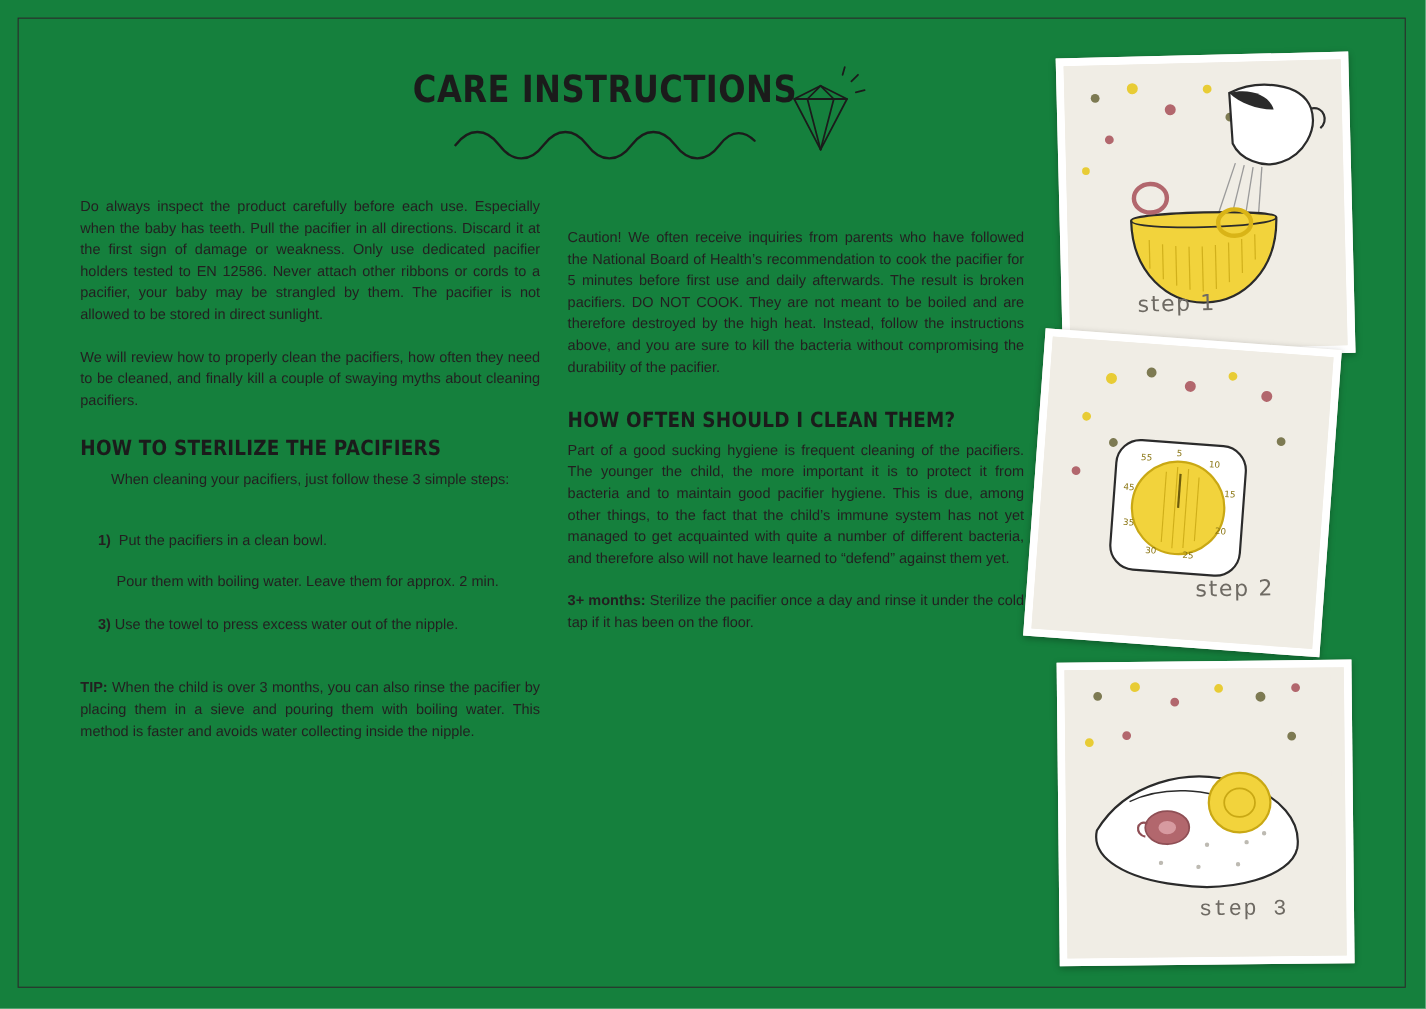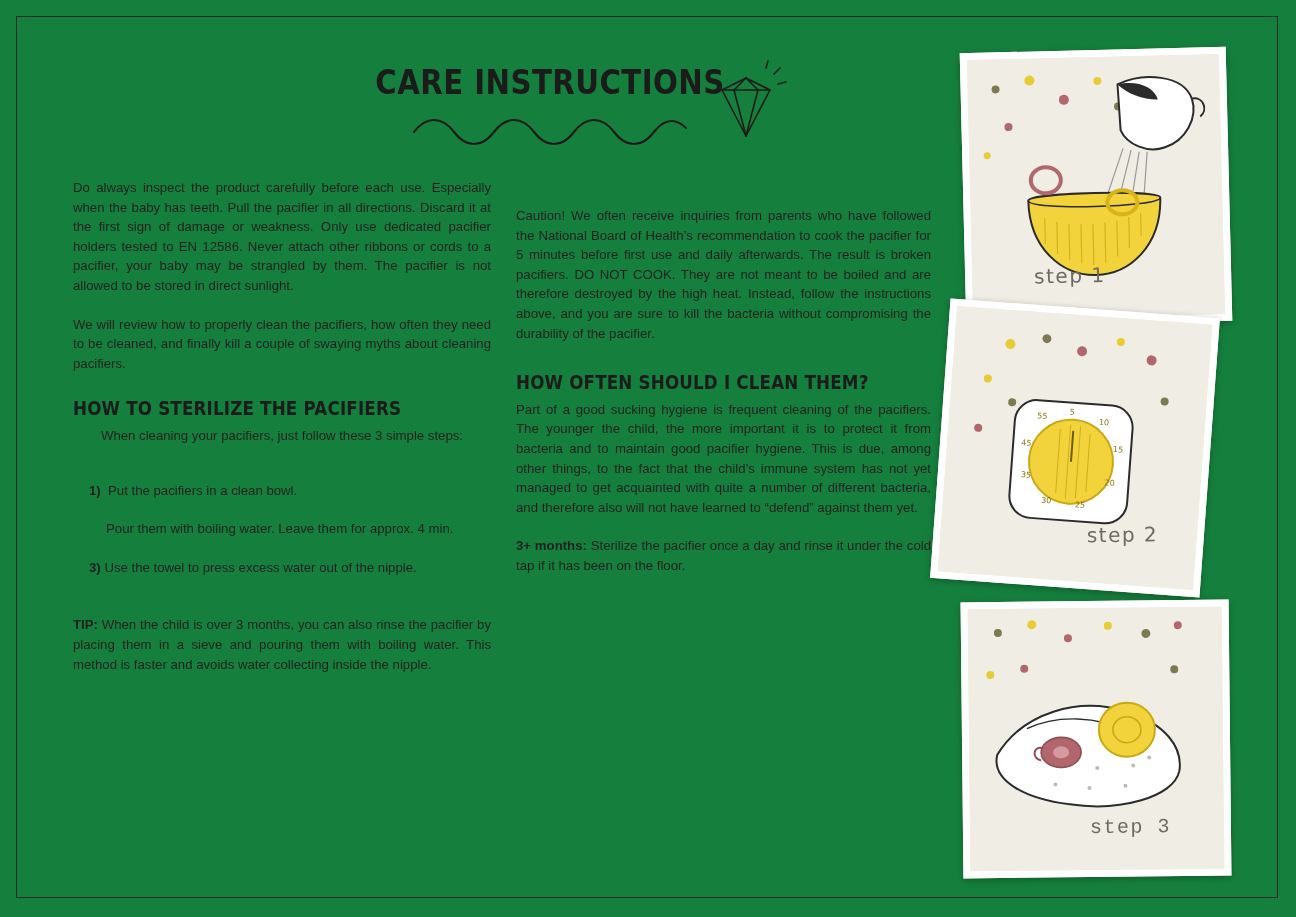--- a/index.html
+++ b/index.html
@@ -171,21 +171,21 @@
     <p>Do always inspect the product carefully before each use. Especially when the baby has teeth. Pull the pacifier in all directions. Discard it at the first sign of damage or weakness. Only use dedicated pacifier holders tested to EN 12586. Never attach other ribbons or cords to a pacifier, your baby may be strangled by them. The pacifier is not allowed to be stored in direct sunlight.</p>
     <p>We will review how to properly clean the pacifiers, how often they need to be cleaned, and finally kill a couple of swaying myths about cleaning pacifiers.</p>
 
     <h2 class="section">HOW TO STERILIZE THE PACIFIERS</h2>
     <p class="tight" style="text-align:center">When cleaning your pacifiers, just follow these 3 simple steps:</p>
 
     <div class="spacer-19"></div>
 
     <div class="steps">
       <p class="step-line"><b>1)</b>&nbsp; <span>Put the pacifiers in a clean bowl.</span></p>
-      <p class="step-line"><span class="step-indent"><span>Pour them with boiling water. Leave them for approx. 4 min.</span></span></p>
+      <p class="step-line"><span class="step-indent"><span>Pour them with boiling water. Leave them for approx. 2 min.</span></span></p>
       <p class="step-line"><b>3)</b> <span>Use the towel to press excess water out of the nipple.</span></p>
     </div>
 
     <div class="spacer-19"></div>
 
     <p><b>TIP:</b><span> When the child is over 3 months, you can also rinse the pacifier by placing them in a sieve and pouring them with boiling water. This method is faster and avoids water collecting inside the nipple.</span></p>
   </div>
 
   <div class="col col-right">
     <p>Caution! We often receive inquiries from parents who have followed the National Board of Health’s recommendation to cook the pacifier for 5 minutes before first use and daily afterwards. The result is broken pacifiers. DO NOT COOK. They are not meant to be boiled and are therefore destroyed by the high heat. Instead, follow the instructions above, and you are sure to kill the bacteria without compromising the durability of the pacifier.</p>

